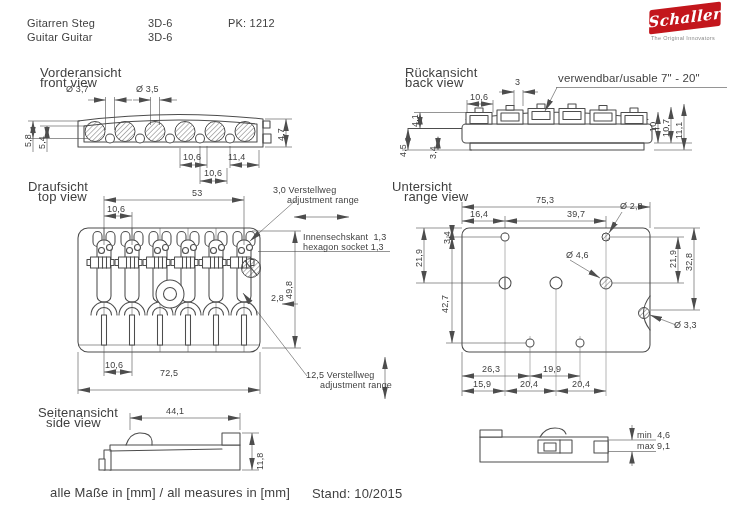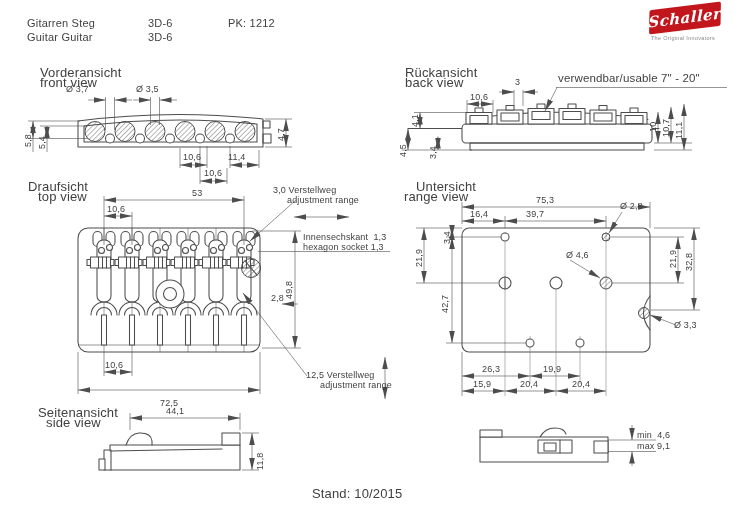--- a/index.html
+++ b/index.html
@@ -396,27 +396,27 @@
   <div class="lbl" style="left:107px;top:205px">10,6</div>
   <div class="lbl" style="left:273px;top:186px">3,0 Verstellweg</div>
   <div class="lbl" style="left:287px;top:196px">adjustment range</div>
   <div class="lbl" style="left:303px;top:233px">Innensechskant  1,3</div>
   <div class="lbl" style="left:303px;top:243px">hexagon socket 1,3</div>
   <div class="lbl r" style="left:285px;top:299px">49,8</div>
   <div class="lbl" style="left:271px;top:294px">2,8</div>
   <div class="lbl" style="left:306px;top:371px">12,5 Verstellweg</div>
   <div class="lbl" style="left:320px;top:381px">adjustment range</div>
   <div class="lbl" style="left:105px;top:361px">10,6</div>
-  <div class="lbl" style="left:160px;top:399px">72,5</div>
-
-  <div class="lbl t" style="left:416px;top:180px">Untersicht</div>
+  <div class="lbl" style="left:160px;top:369px">72,5</div>
+
+  <div class="lbl t" style="left:392px;top:180px">Untersicht</div>
   <div class="lbl t" style="left:404px;top:190px">range view</div>
   <div class="lbl" style="left:536px;top:196px">75,3</div>
   <div class="lbl" style="left:470px;top:210px">16,4</div>
-  <div class="lbl" style="left:526px;top:210px">39,7</div>
+  <div class="lbl" style="left:567px;top:210px">39,7</div>
   <div class="lbl" style="left:620px;top:202px">Ø 2,8</div>
   <div class="lbl r" style="left:443px;top:244px">3,4</div>
   <div class="lbl r" style="left:415px;top:267px">21,9</div>
   <div class="lbl r" style="left:441px;top:313px">42,7</div>
   <div class="lbl" style="left:566px;top:251px">Ø 4,6</div>
   <div class="lbl r" style="left:669px;top:268px">21,9</div>
   <div class="lbl r" style="left:685px;top:271px">32,8</div>
   <div class="lbl" style="left:674px;top:321px">Ø 3,3</div>
   <div class="lbl" style="left:482px;top:365px">26,3</div>
   <div class="lbl" style="left:543px;top:365px">19,9</div>
@@ -425,15 +425,16 @@
   <div class="lbl" style="left:572px;top:380px">20,4</div>
 
   <div class="lbl t" style="left:38px;top:406px">Seitenansicht</div>
   <div class="lbl t" style="left:46px;top:416px">side view</div>
   <div class="lbl" style="left:166px;top:407px">44,1</div>
   <div class="lbl r" style="left:256px;top:470px">11,8</div>
 
   <div class="lbl" style="left:637px;top:431px">min  4,6</div>
   <div class="lbl" style="left:637px;top:442px">max 9,1</div>
 
+  <div class="lbl t" style="left:50px;top:486px">alle Maße in [mm] / all measures in [mm]</div>
   <div class="lbl t" style="left:312px;top:487px">Stand: 10/2015</div>
 
 </div>
 
 </body></html>

